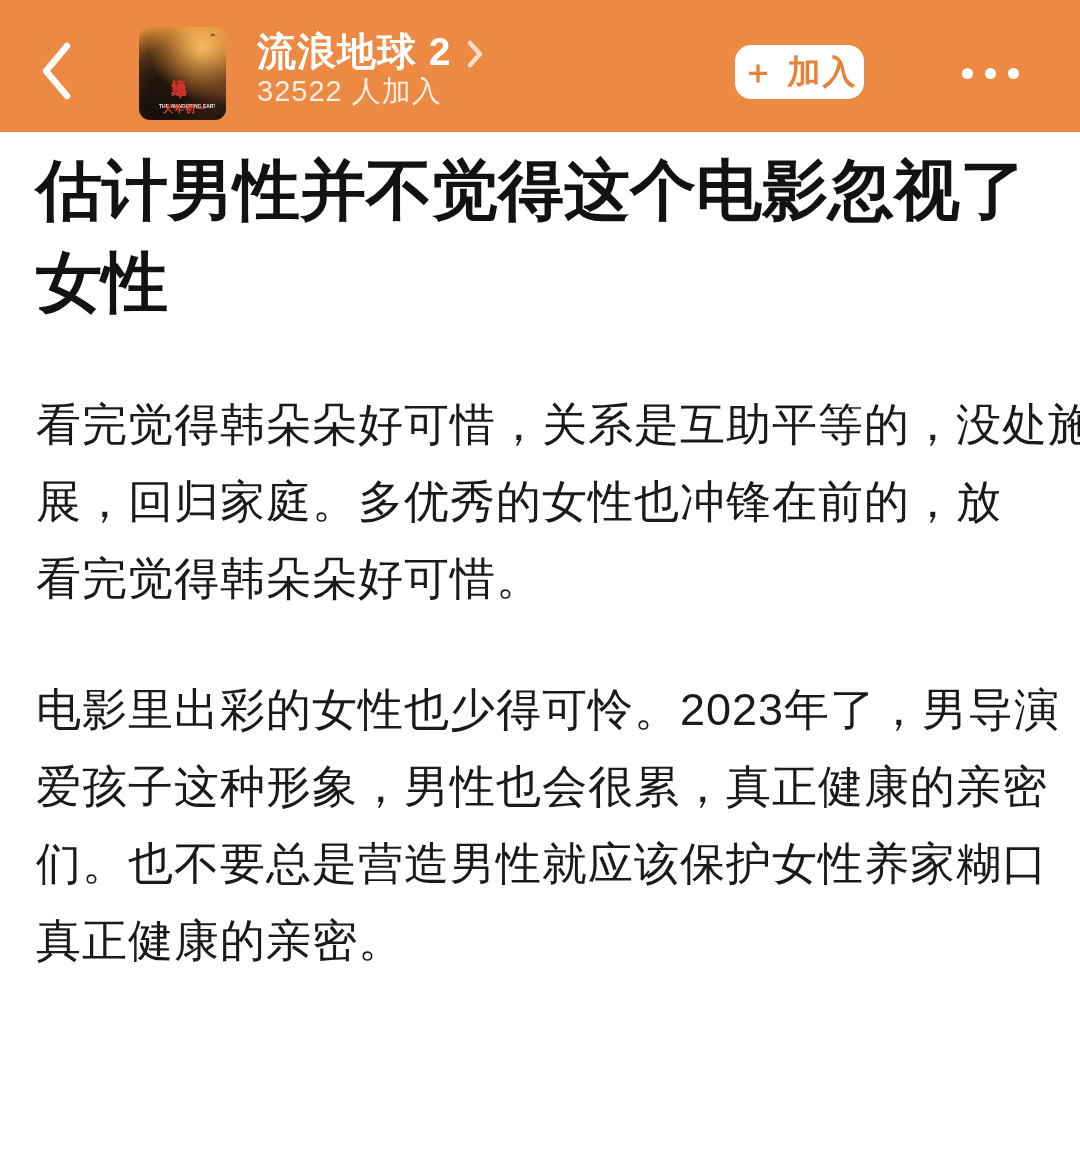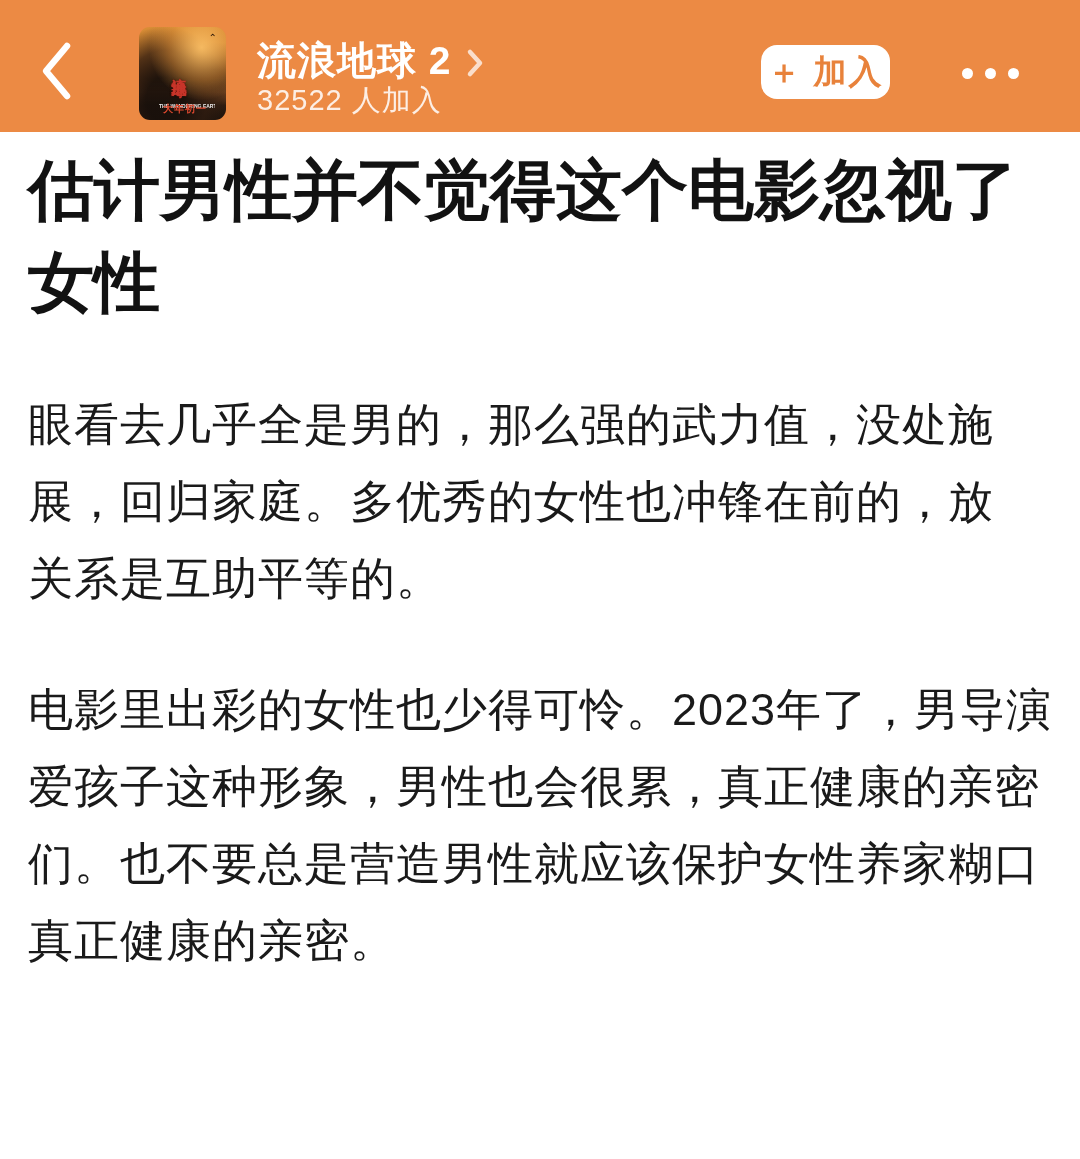--- a/index.html
+++ b/index.html
@@ -87,21 +87,21 @@
     bottom: 4px;
     color: #E0492F;
     font-size: 10px;
     font-weight: 700;
     letter-spacing: 1px;
     white-space: nowrap;
   }
   .community-info {
     position: absolute;
     left: 257px;
-    top: 38px;
+    top: 29px;
   }
   .community-title-row {
     display: flex;
     align-items: center;
     gap: 14px;
   }
   .community-title {
     font-size: 39px;
     line-height: 46px;
     font-weight: 600;
@@ -111,21 +111,21 @@
   }
   .community-members {
     font-size: 29px;
     line-height: 33px;
     color: rgba(255,255,255,0.86);
     letter-spacing: 1px;
     white-space: nowrap;
   }
   .join-btn {
     position: absolute;
-    left: 761px;
+    left: 735px;
     top: 45px;
     width: 129px;
     height: 54px;
     background: #ffffff;
     border-radius: 16px;
     display: flex;
     align-items: center;
     justify-content: center;
     color: #E8823B;
     font-size: 33px;
@@ -145,21 +145,21 @@
   }
   .dot {
     width: 11px;
     height: 11px;
     border-radius: 50%;
     background: #ffffff;
   }
 
   
   .content {
-    padding: 0 28px;
+    padding: 0 36px;
   }
   .post-title {
     margin-top: 12px;
     font-size: 66px;
     line-height: 92px;
     font-weight: 700;
     color: #121212;
     letter-spacing: 0px;
   }
   .para {
@@ -220,23 +220,23 @@
   </div>
 
   <div class="content">
 
     <div class="post-title">
       <div class="line">估计男性并不觉得这个电影忽视了</div>
       <div class="line">女性</div>
     </div>
 
     <div class="para para-1">
-      <div class="line">眼看去几乎全是男的，那么强的武力值，没处施</div>
+      <div class="line">看完觉得韩朵朵好可惜，关系是互助平等的，没处施</div>
       <div class="line">展，回归家庭。多优秀的女性也冲锋在前的，放</div>
-      <div class="line">关系是互助平等的。</div>
+      <div class="line">看完觉得韩朵朵好可惜。</div>
     </div>
 
     <div class="para para-2">
       <div class="line">电影里出彩的女性也少得可怜。2023年了，男导演</div>
       <div class="line">爱孩子这种形象，男性也会很累，真正健康的亲密</div>
       <div class="line">们。也不要总是营造男性就应该保护女性养家糊口</div>
       <div class="line">真正健康的亲密。</div>
     </div>
 
   </div>

